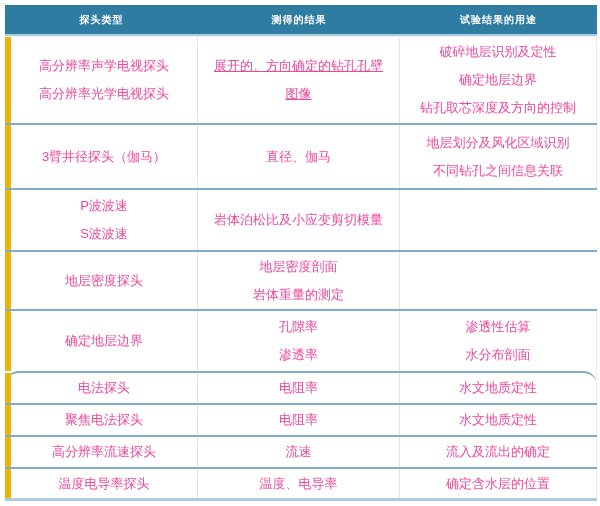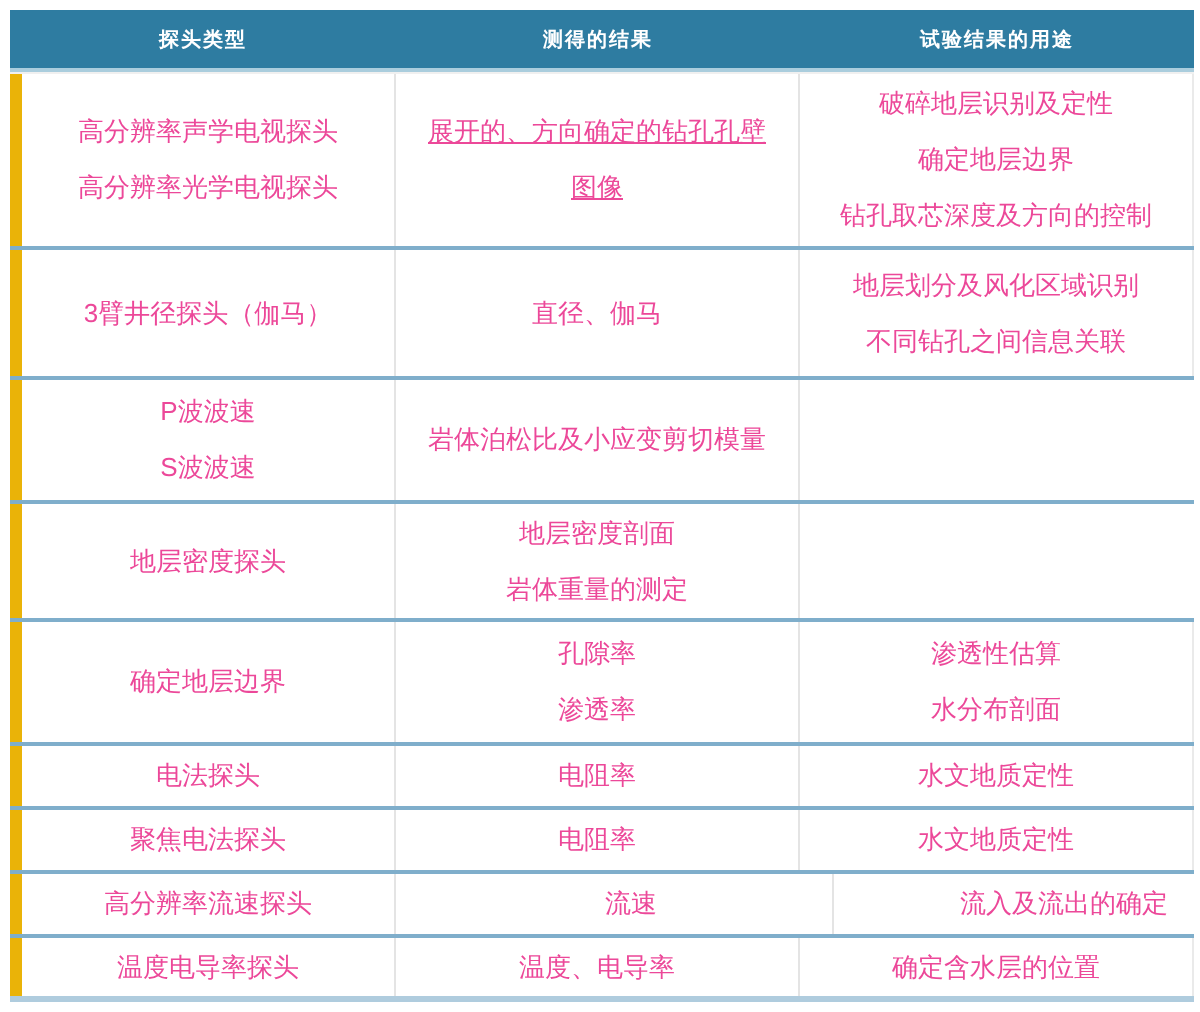--- a/index.html
+++ b/index.html
@@ -73,23 +73,23 @@
     white-space: normal;
     max-width: 175px;
     text-decoration: underline;
   }
   
   .r0 { height: 86px; }
   .r1 { height: 63px; }
   .r2 { height: 60px; }
   .r3 { height: 57px; }
   .r4 { height: 60px; }
-  .r5 { height: 30px; }
+  .r5 { height: 30px; border-radius: 14px; }
   .r6 { height: 30px; }
-  .r7 { height: 30px; gap: 17px; }
+  .r7 { height: 30px; }
   .r8 { height: 29px; }
 </style>
 </head>
 <body>
 
 <div class="page">
   <div class="probe-table">
 
     <div class="thead">
       <div class="th">探头类型</div>

